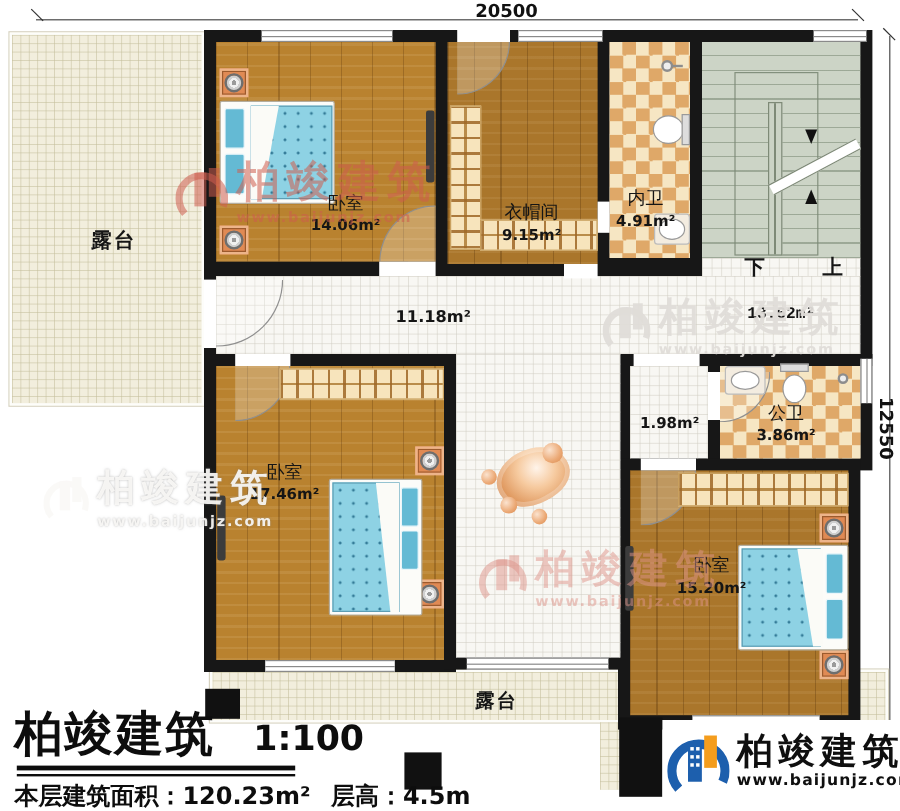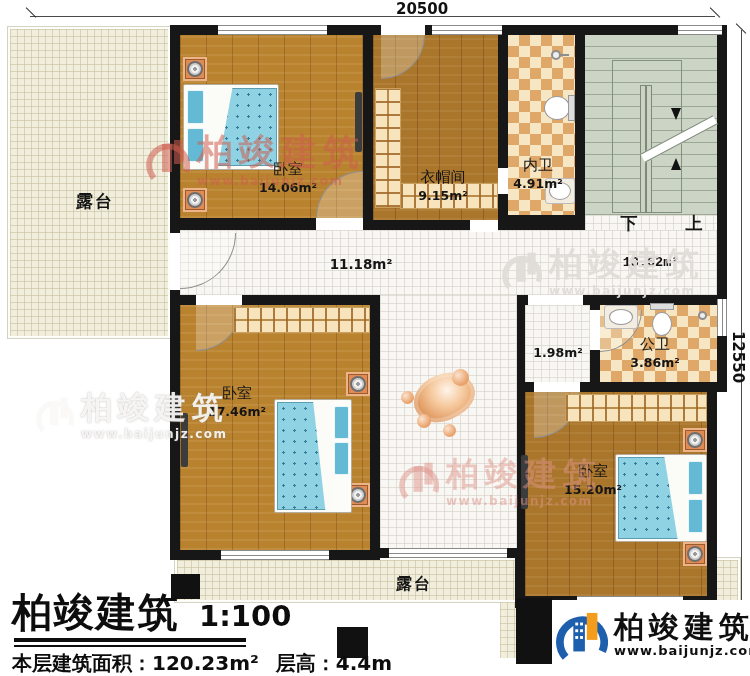--- a/index.html
+++ b/index.html
@@ -265,27 +265,27 @@
         <div class="t2">www.baijunjz.com</div>
       </div>
   </div>
 
   <div class="pillar" style="left:171px;top:574px;width:29px;height:25px;"></div>
   <div class="pillar" style="left:337px;top:627px;width:31px;height:31px;"></div>
   <div class="pillar" style="left:516px;top:598px;width:36px;height:66px;"></div>
 
   <div class="abs" style="left:12px;top:592px;">
     <span class="title-cn">柏竣建筑</span>
-    <span class="title-scale" style="margin-left:14px;">1:100</span>
+    <span class="title-scale" style="margin-left:26px;">1:100</span>
   </div>
   <div class="u1" style="left:14px;top:638px;width:232px;"></div>
   <div class="u2" style="left:14px;top:645px;width:232px;"></div>
   <div class="area-line" style="left:12px;top:650px;">
     <span>本层建筑面积：120.23m²</span>
-    <span style="margin-left:10px;">层高：4.4m</span>
+    <span style="margin-left:10px;">层高：4.5m</span>
   </div>
 
   <div class="panel" style="left:552px;top:600px;width:198px;height:76px;">
     <svg width="52" height="62" viewBox="0 0 54 62" style="position:absolute;left:4px;top:6px;">
       <path d="M10 52 A23 23 0 1 1 48 46" fill="none" stroke="#1d5fad" stroke-width="8"></path>
       <rect x="18" y="12" width="12" height="34" fill="#1d5fad"></rect>
       <rect x="32" y="6" width="11" height="28" fill="#f49d1d"></rect>
       <rect x="20" y="16" width="3" height="3" fill="#fff"></rect>
         <rect x="25" y="16" width="3" height="3" fill="#fff"></rect>
       <rect x="20" y="23" width="3" height="3" fill="#fff"></rect>

